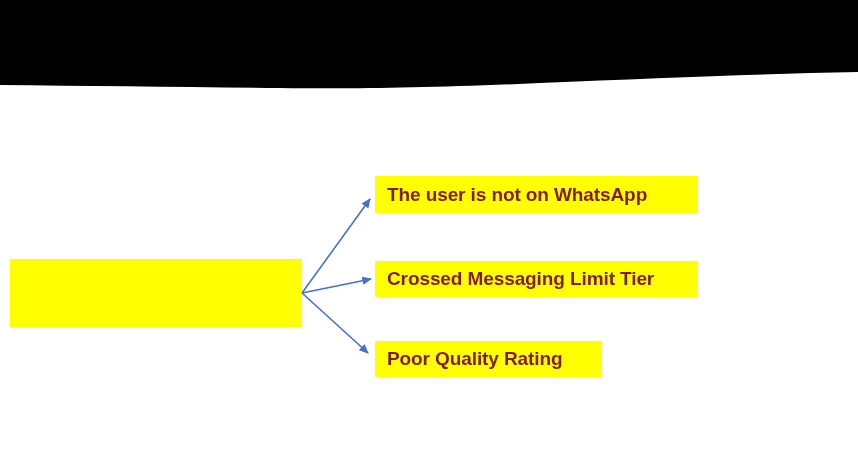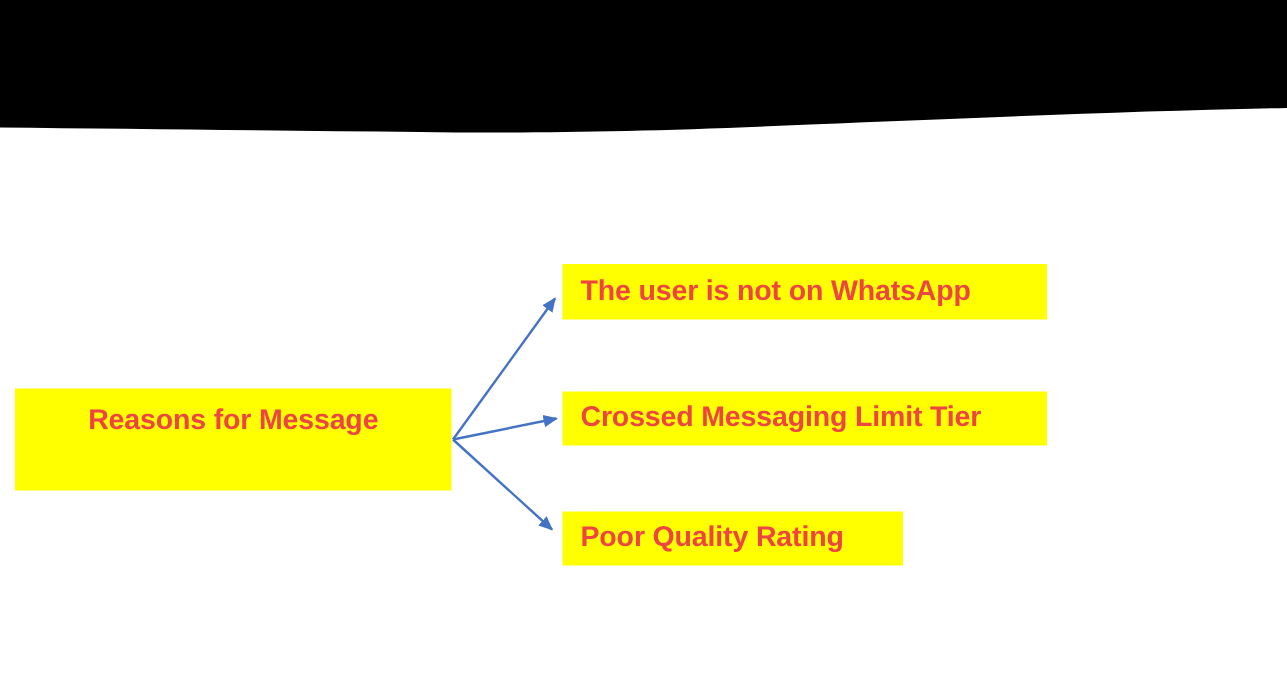--- a/index.html
+++ b/index.html
@@ -28,21 +28,21 @@
     position: absolute;
     left: 0;
     top: 0;
     width: 858px;
     height: 449px;
     pointer-events: none;
   }
   .node {
     position: absolute;
     background: #FFFF00;
-    color: #ef4444;
+    color: #7f1d1d;
     font-family: "Liberation Sans", sans-serif;
     font-weight: bold;
     font-size: 19px;
     line-height: 24px;
     display: flex;
     align-items: center;
     justify-content: center;
     box-sizing: border-box;
     text-align: center;
     letter-spacing: -0.1px;
@@ -103,21 +103,21 @@
       <marker id="arrowhead" markerWidth="7" markerHeight="7" refX="5.4" refY="3" orient="auto" markerUnits="strokeWidth">
         <path d="M0,0.4 L6,3 L0,5.6 z" fill="#4472C4"></path>
       </marker>
     </defs>
     <line x1="302" y1="293" x2="370" y2="199" stroke="#4472C4" stroke-width="1.6" marker-end="url(#arrowhead)"></line>
     <line x1="302" y1="293" x2="371" y2="279" stroke="#4472C4" stroke-width="1.6" marker-end="url(#arrowhead)"></line>
     <line x1="302" y1="293" x2="368" y2="353" stroke="#4472C4" stroke-width="1.6" marker-end="url(#arrowhead)"></line>
   </svg>
 
   <div class="node" id="node-root">
-    <span><span>Reasons for Message</span><br></span>
+    <span><br></span>
   </div>
 
   <div class="node" id="node-branch-0">
     <span>The user is not on WhatsApp</span>
   </div>
 
   <div class="node" id="node-branch-2">
     <span>Poor Quality Rating</span>
   </div>
 

